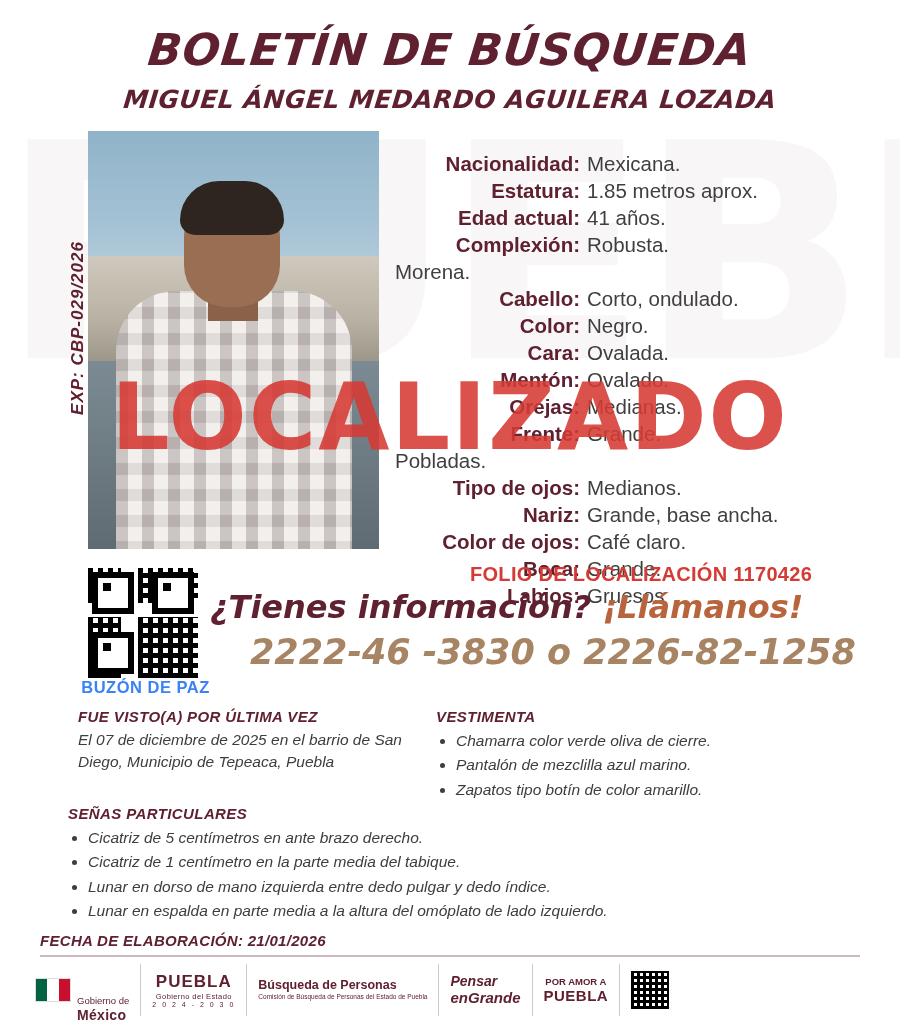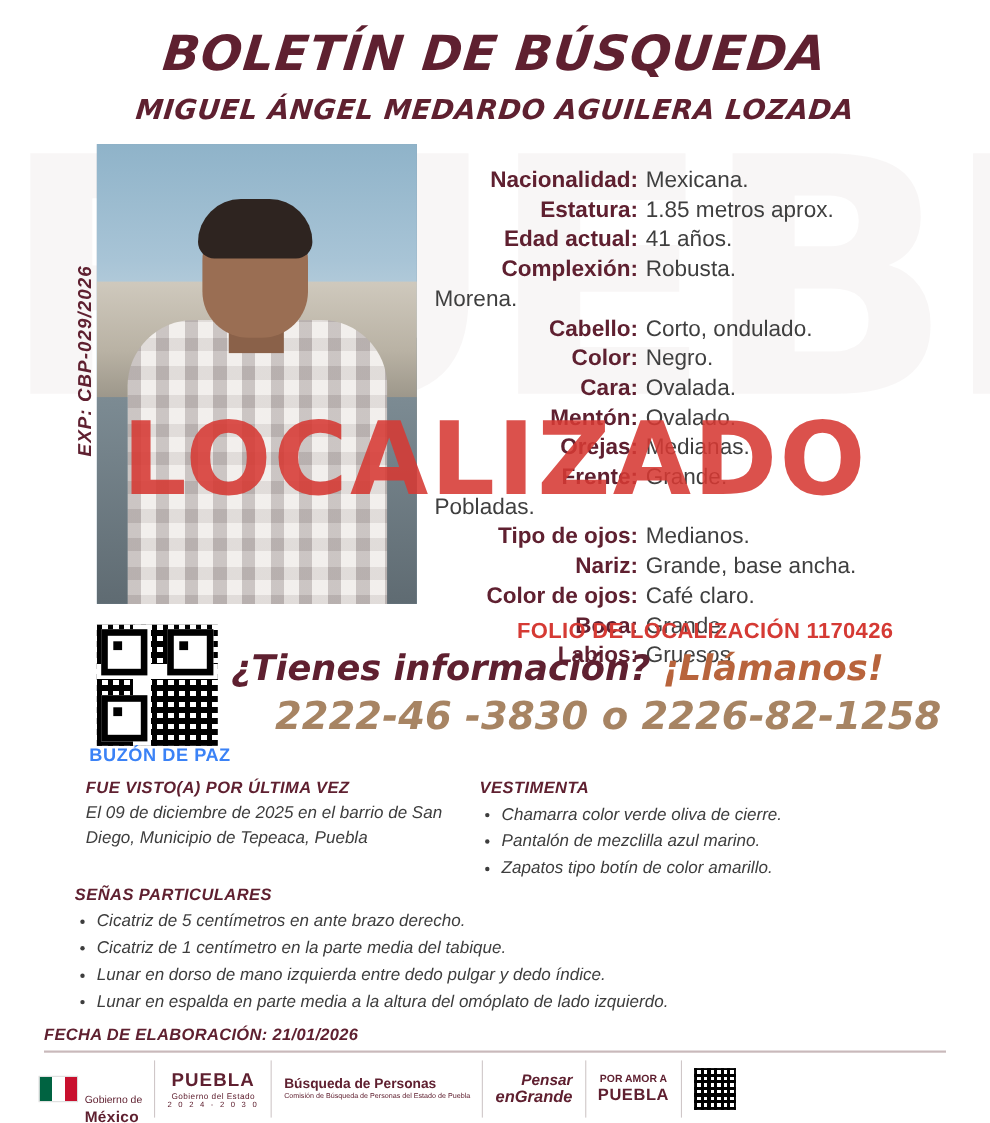--- a/index.html
+++ b/index.html
@@ -383,21 +383,21 @@
   }
   .puebla-logo .p-main { font-size: 17px; font-weight: bold; letter-spacing: 1px; }
   .puebla-logo .p-sub { font-size: 7.5px; letter-spacing: 0.4px; }
   .puebla-logo .p-years { font-size: 7px; letter-spacing: 2px; }
   .gob-logo { text-align: left; color: #5f2030; }
   .gob-logo .g-main { font-size: 17px; font-weight: bold; }
   .gob-logo .g-sub { font-size: 7.5px; }
   .busq-logo { text-align: left; color: #5f2030; }
   .busq-logo .b-main { font-size: 12.5px; font-weight: bold; line-height: 1.1; }
   .busq-logo .b-sub { font-size: 6.5px; line-height: 1.15; }
-  .pensar-logo { text-align: right; color: #5f2030; font-style: italic; }
+  .pensar-logo { text-align: left; color: #5f2030; font-style: italic; }
   .pensar-logo .pe1 { font-size: 14px; font-weight: bold; }
   .pensar-logo .pe2 { font-size: 15px; font-weight: bold; }
   .amor-logo { text-align: center; }
   .amor-logo .a1 { font-size: 9.5px; font-weight: bold; color: #5f2030; }
   .amor-logo .a2 { font-size: 15px; font-weight: bold; color: #5f2030; letter-spacing: 0.5px; }
   .qr-footer {
     width: 38px;
     height: 38px;
     background:
       repeating-linear-gradient(0deg, #000 0 3px, #fff 3px 6px),
@@ -509,21 +509,21 @@
   <div class="folio">FOLIO DE LOCALIZACIÓN 1170426</div>
 
   <div class="info-line">
     <span>¿Tienes información?</span>
     <span class="llamanos">¡Llámanos!</span>
   </div>
   <div class="phones">2222-46 -3830 o 2226-82-1258</div>
 
   <div class="last-seen">
     <div class="sect-head">FUE VISTO(A) POR ÚLTIMA VEZ</div>
-    <div class="sect-body">El 09 de diciembre de 2025 en el barrio de San Diego, Municipio de Tepeaca, Puebla</div>
+    <div class="sect-body">El 07 de diciembre de 2025 en el barrio de San Diego, Municipio de Tepeaca, Puebla</div>
   </div>
 
   <div class="vestimenta">
     <div class="sect-head">VESTIMENTA</div>
     <ul class="bullets">
       <li>Chamarra color verde oliva de cierre.</li>
       <li>Pantalón de mezclilla azul marino.</li>
       <li>Zapatos tipo botín de color amarillo.</li>
     </ul>
   </div>

